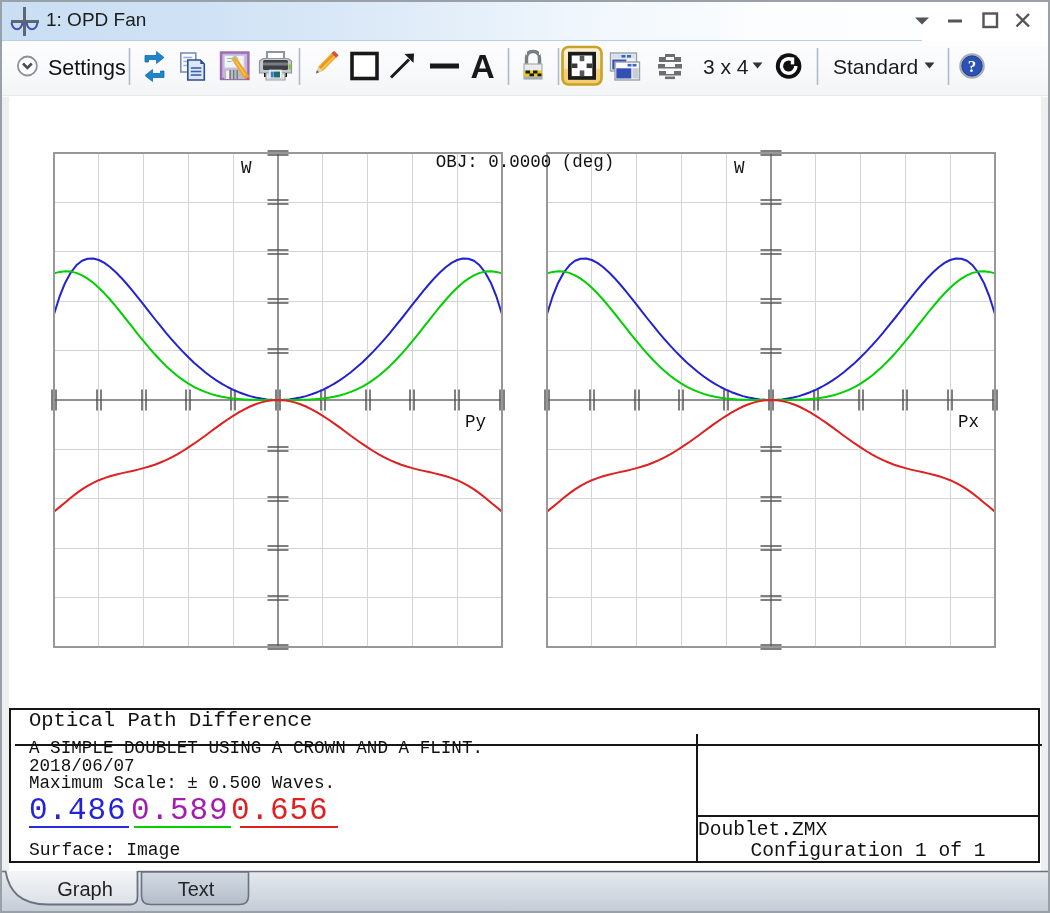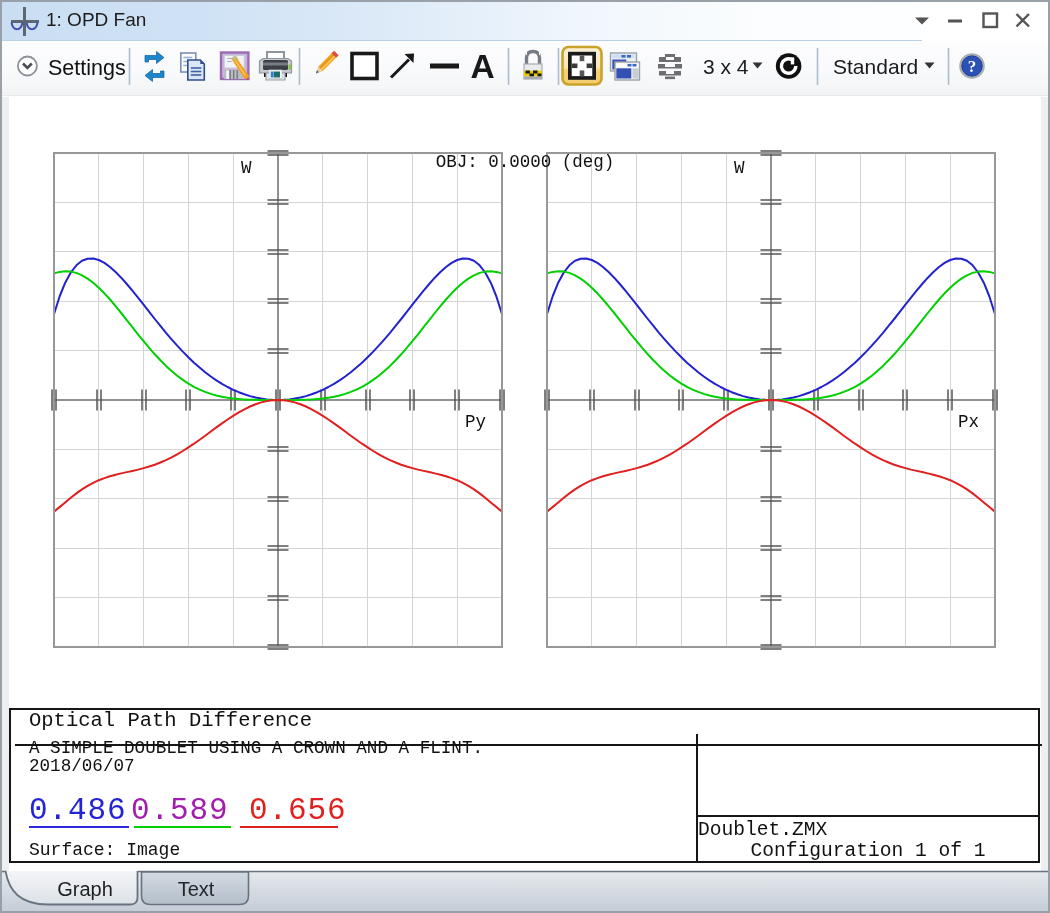--- a/index.html
+++ b/index.html
@@ -347,23 +347,24 @@
       <text x="734.0" y="173" class="plbl">W</text>
       <text x="958.0" y="427" class="plbl">Px</text>
     </svg>
   <div id="objtitle" class="mono">OBJ: 0.0000 (deg)</div>
   <div id="annbox">
     <div id="anntitle" class="mono">Optical Path Difference</div>
     <div id="vdiv"></div>
       <div id="hdiv"></div>
     <div class="annl mono" style="top:28px">A SIMPLE DOUBLET USING A CROWN AND A FLINT.</div>
     <div class="annl mono" style="top:45.5px">2018/06/07</div>
+    <div class="annl mono" style="top:63px">Maximum Scale: ± 0.500 Waves.</div>
     <span class="wl" style="left:18px;color:#2424d6">0.486</span>
       <span class="wl" style="left:120px;color:#a21caf">0.589</span>
-      <span class="wl" style="left:238px;color:#e01f1f">0.656</span>
+      <span class="wl" style="left:220px;color:#e01f1f">0.656</span>
     <div style="position:absolute;top:116px;left:18px;width:100px;height:2px;background:#2a2ae0"></div>
     <div style="position:absolute;top:116px;left:123px;width:97px;height:2px;background:#00cf00"></div>
     <div style="position:absolute;top:116px;left:229px;width:98px;height:2px;background:#e01f1f"></div>
     <div class="annl mono" style="top:130px;font-size:18px">Surface: Image</div>
     <div class="mono" style="position:absolute;left:687px;top:109px;width:340px;text-align:left;font-size:19.6px">Doublet.ZMX</div>
     <div class="mono" style="position:absolute;left:687px;top:130px;width:340px;text-align:center;font-size:19.6px">Configuration 1 of 1</div>
   </div>
   <svg width="1050" height="44" style="position:absolute;left:0;top:869px">
       <defs>
 <linearGradient id="tbg" x1="0" y1="0" x2="0" y2="1">

